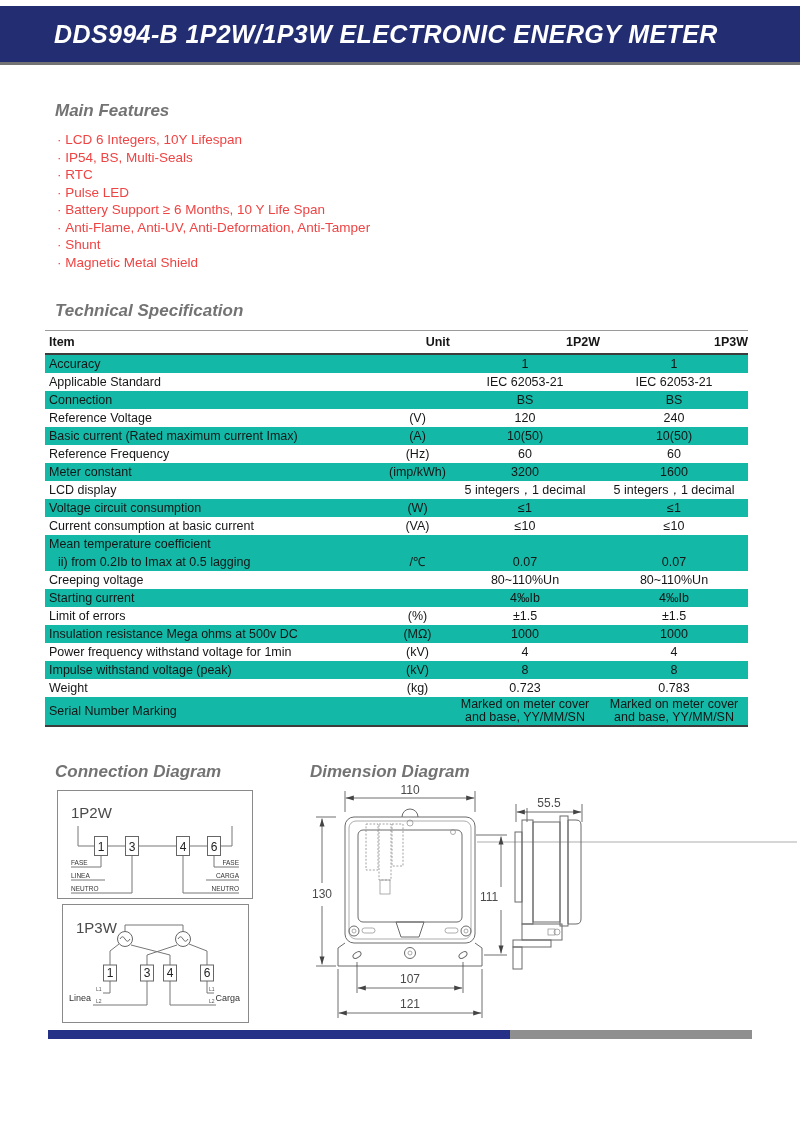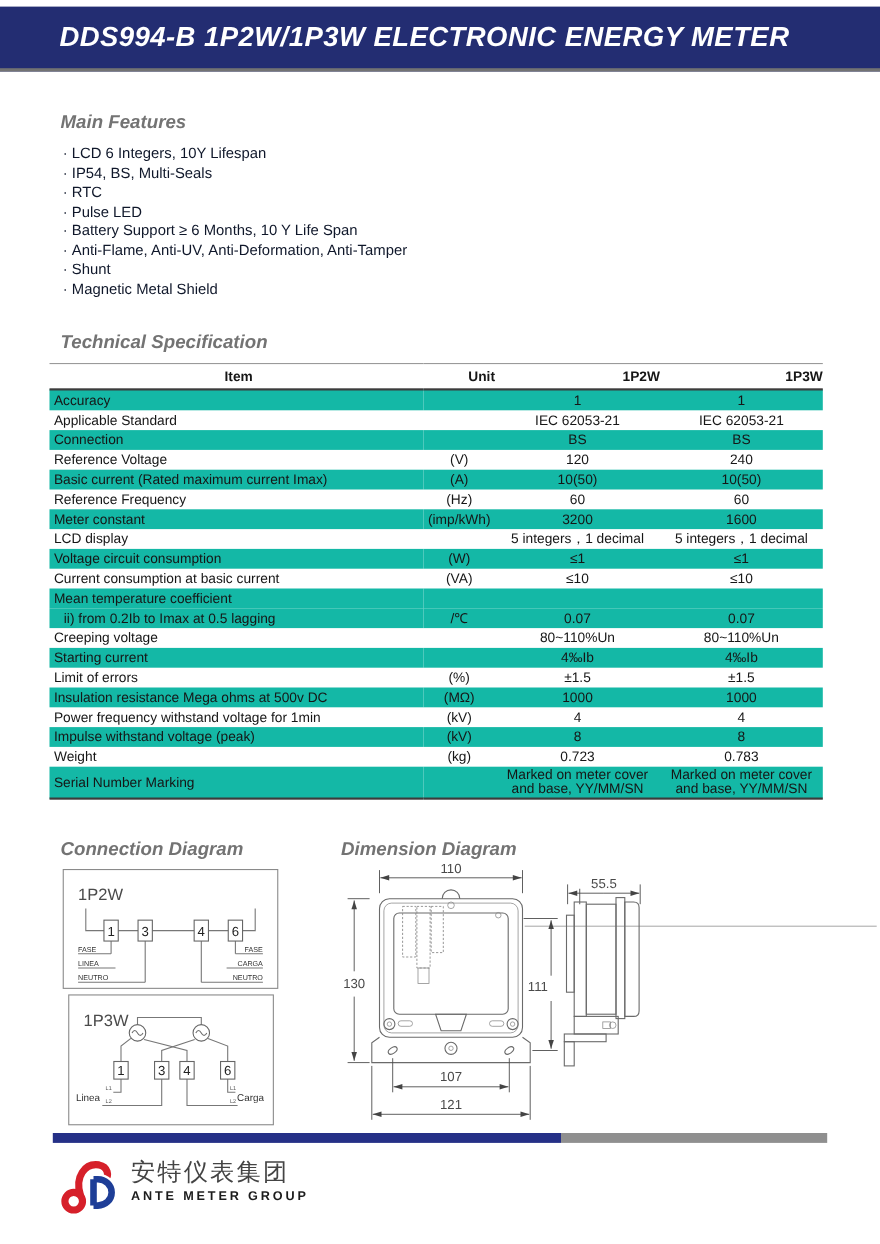--- a/index.html
+++ b/index.html
@@ -11,31 +11,31 @@
           border-bottom:3px solid #737373;display:flex;align-items:center;}
   .banner h1{margin:0;padding-left:54px;font-size:25px;font-style:italic;font-weight:bold;
              color:#ffffff;letter-spacing:0.4px;white-space:nowrap;}
 
   
   .sec-title{position:absolute;margin:0;font-size:17px;font-weight:bold;font-style:italic;
              color:#737373;}
 
   
   ul.features{position:absolute;left:57px;top:131px;margin:0;padding:0;list-style:none;
-              font-size:13.5px;color:#0f172a;}
+              font-size:13.5px;color:#ef4444;}
   ul.features li{line-height:17.5px;}
   ul.features li::before{content:"\00b7\00a0";}
 
   
   table.spec{position:absolute;left:45px;top:330px;width:703px;border-collapse:collapse;
              table-layout:fixed;font-size:12.5px;color:#161616;
              border-top:1px solid #9a9a9a;border-bottom:2px solid #3c3c3c;}
   table.spec thead th{height:22px;font-weight:bold;text-align:right;padding:0;
                       border-bottom:2px solid #3c3c3c;vertical-align:middle;}
-  table.spec thead th.col-item{text-align:center;padding-left:4px;}
+  table.spec thead th.col-item{text-align:left;padding-left:4px;}
   table.spec td{height:18px;padding:0 2px;text-align:center;vertical-align:middle;line-height:13px;}
   table.spec td.col-item{text-align:left;padding-left:4px;}
   table.spec td.indent{padding-left:13px;}
   table.spec tr.stripe{background:#14b8a6;}
   table.spec tr.tall td{height:28px;}
 
   
   .diag-box{position:absolute;border:1px solid #8a8a8a;background:#fff;}
   #p2w-box{left:57px;top:790px;width:194px;height:107px;}
   #p3w-box{left:62px;top:904px;width:185px;height:117px;}
@@ -392,26 +392,14 @@
       <line class="dimline" x1="239" y1="30" x2="271.2" y2="30" marker-end="url(#ar)"></line>
       <text class="dim-num" x="239" y="25" text-anchor="middle">55.5</text>
     </g>
   </svg>
 
   <div class="divider">
     <div class="seg-navy"></div>
     <div class="seg-gray"></div>
   </div>
 
-  <div class="logo">
-    <svg width="58" height="55" viewBox="0 0 58 55">
-      <circle cx="15" cy="42" r="8" fill="none" stroke="#d6202a" stroke-width="6.5"></circle>
-      <path d="M21,36 C16,20 25,7 38,9 C46,10.5 48,19 43,23" fill="none" stroke="#d6202a" stroke-width="6.5" stroke-linecap="round"></path>
-      <path d="M33,22 v24 m0,-24 h4 a12.5,12 0 0 1 0,24 h-4" fill="none" stroke="#ffffff" stroke-width="10"></path>
-      <path d="M33,22 v24 m0,-24 h4 a12.5,12 0 0 1 0,24 h-4" fill="none" stroke="#1e3e97" stroke-width="6"></path>
-    </svg>
-    <div class="logo-text">
-      <div class="logo-cn">安特仪表集团</div>
-      <div class="logo-en">ANTE METER GROUP</div>
-    </div>
-  </div>
 
 </div>
 
 </body></html>

